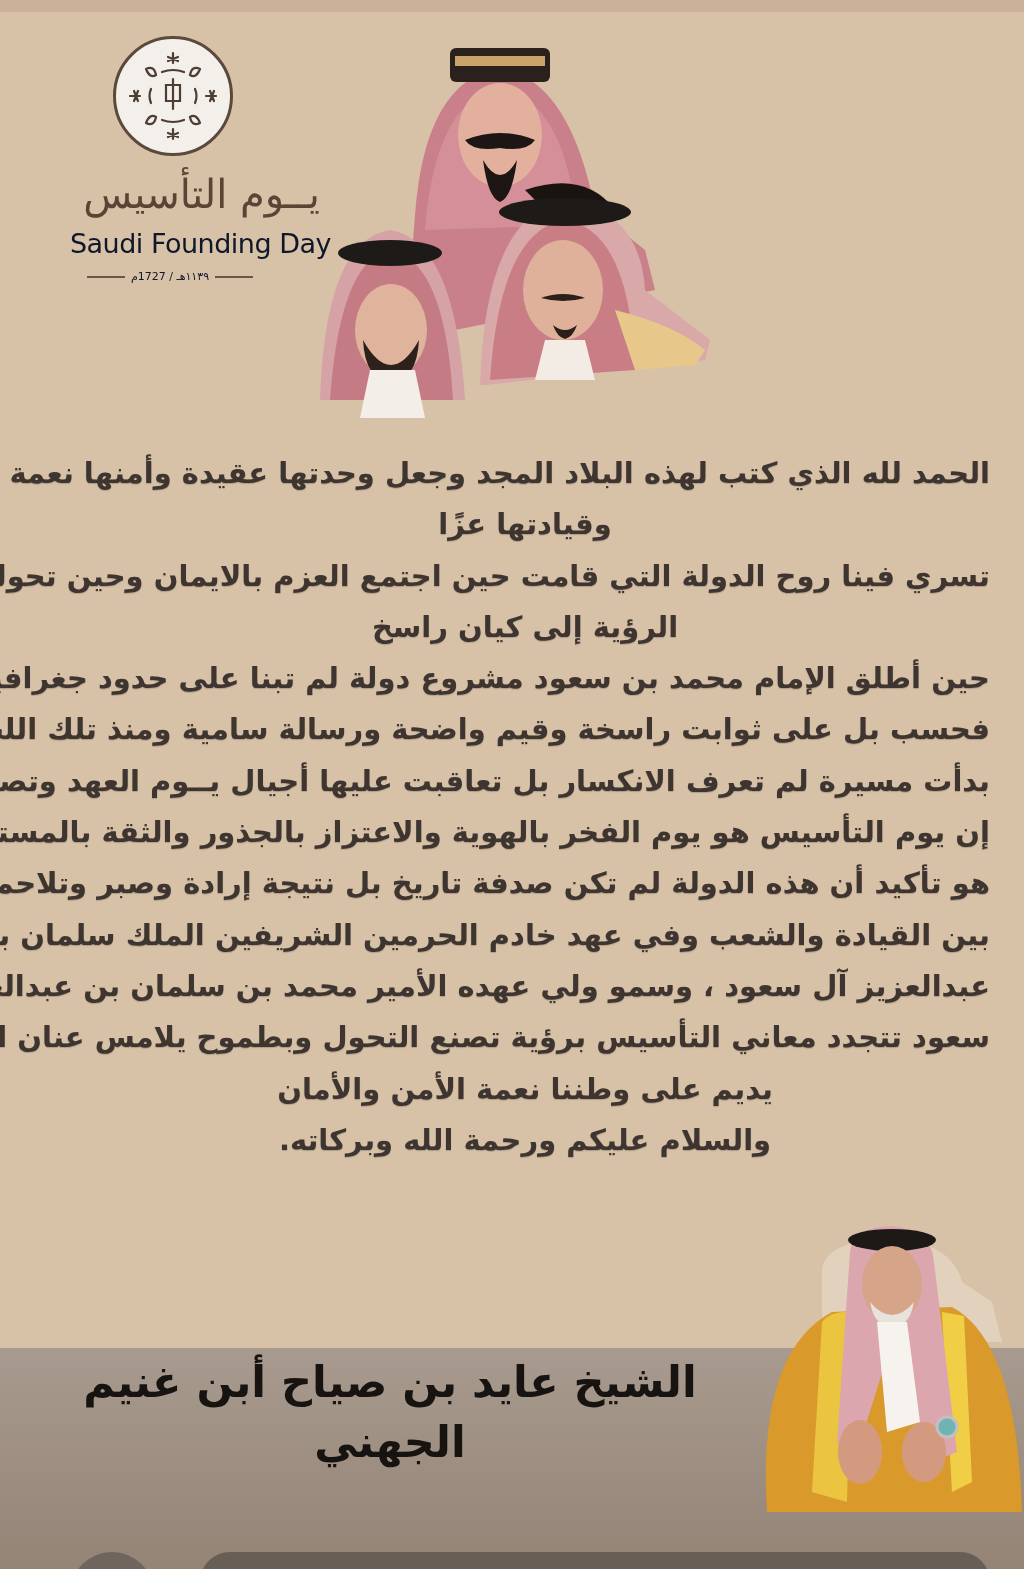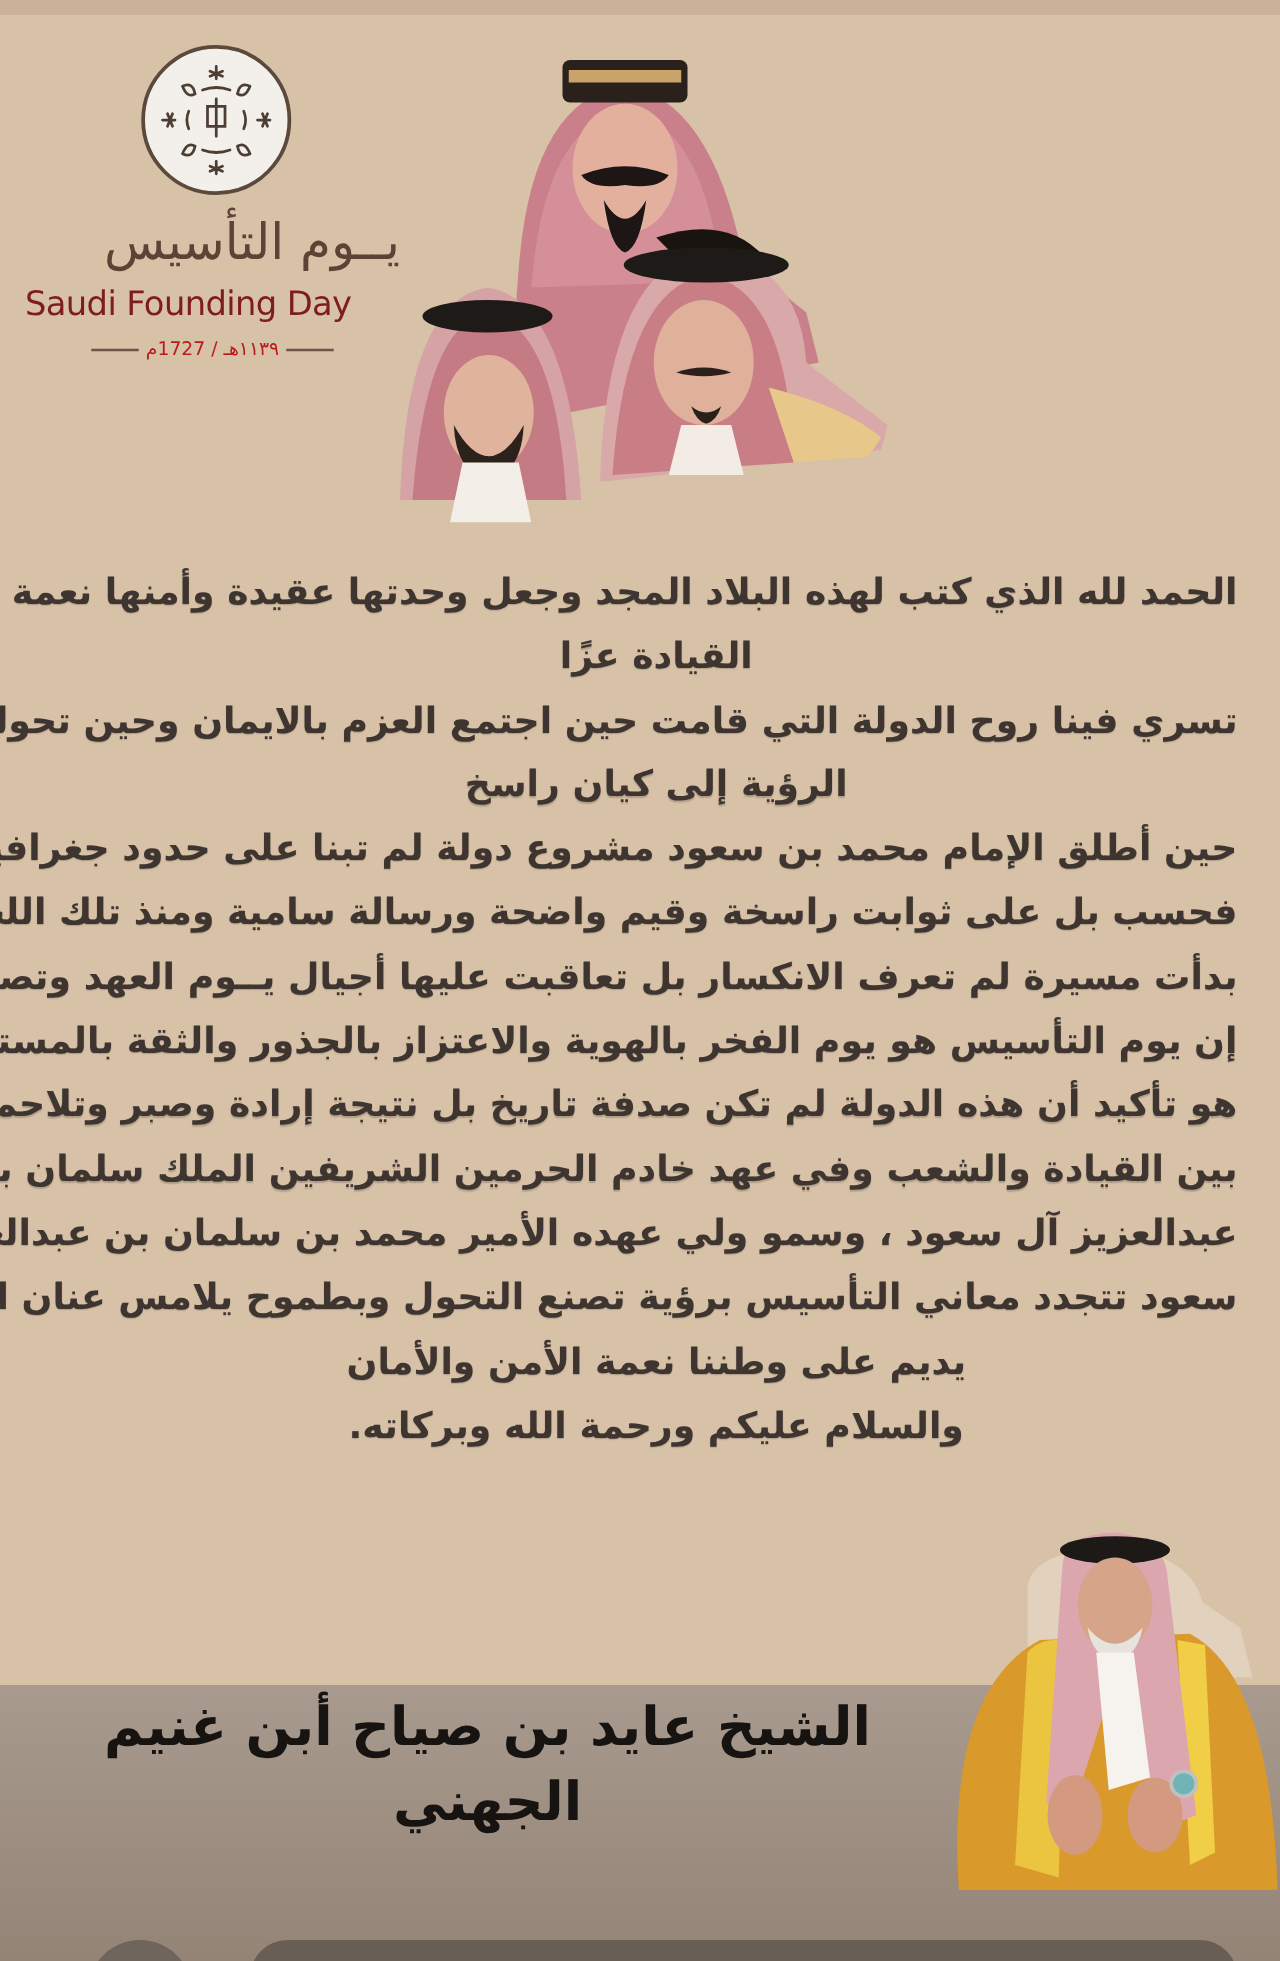--- a/index.html
+++ b/index.html
@@ -18,26 +18,26 @@
   .logo-seal {
     position:absolute; left:113px; top:36px; width:120px; height:120px; border-radius:50%;
     background:#f3efea; border:3px solid #5b4a3c; box-sizing:border-box;
   }
   .logo-seal svg { position:absolute; left:0; top:0; }
   .logo-ar {
     position:absolute; left:20px; top:170px; width:300px; text-align:right;
     font-family:"DejaVu Serif", serif; font-size:40px; color:#5b4435; direction:rtl; line-height:48px;
   }
   .logo-en {
-    position:absolute; left:20px; top:228px; width:300px; text-align:left;
-    font-family:"DejaVu Sans", sans-serif; font-size:27px; color:#7f1d1d; letter-spacing:-0.5px;
+    position:absolute; left:31px; top:228px; width:300px; text-align:right;
+    font-family:"DejaVu Sans", sans-serif; font-size:27px; color:#0f172a; letter-spacing:-0.5px;
   }
   .logo-date {
     position:absolute; left:40px; top:270px; width:260px; text-align:center;
-    font-size:15px; color:#b91c1c;
+    font-size:11px; color:#0f172a;
   }
   .logo-date .dash { display:inline-block; width:38px; height:2px; background:#6a5646; vertical-align:middle; margin:0 6px; }
   
   .portrait-group { position:absolute; left:315px; top:40px; width:400px; height:378px; }
   
   .letter {
     position:absolute; left:60px; top:448px; width:930px;
     direction:rtl; text-align:center;
     font-family:"DejaVu Sans", sans-serif; font-weight:bold;
     font-size:29px; line-height:51.3px; color:#3e3531;
@@ -116,21 +116,21 @@
       <ellipse cx="75" cy="213" rx="52" ry="13" fill="#1e1a18"></ellipse>
       <ellipse cx="76" cy="290" rx="36" ry="46" fill="#e0b39c"></ellipse>
       <path d="M48 300 q28 50 56 0 q-2 40 -28 42 q-26 -2 -28 -42z" fill="#2c211b"></path>
       <path d="M55 330 L100 330 L110 378 L45 378 Z" fill="#f4eee8"></path>
     </g>
   </svg>
 </div>
 
 <div class="letter">
   <span class="ln">الحمد لله الذي كتب لهذه البلاد المجد وجعل وحدتها عقيدة وأمنها نعمة</span>
-  <span class="ln">القيادة عزًا</span>
+  <span class="ln">وقيادتها عزًا</span>
   <span class="ln">تسري فينا روح الدولة التي قامت حين اجتمع العزم بالايمان وحين تحولت</span>
   <span class="ln">الرؤية إلى كيان راسخ</span>
   <span class="ln">حين أطلق الإمام محمد بن سعود مشروع دولة لم تبنا على حدود  جغرافية</span>
   <span class="ln">فحسب بل على ثوابت راسخة وقيم واضحة ورسالة سامية ومنذ تلك اللحظة</span>
   <span class="ln">بدأت مسيرة لم تعرف الانكسار بل تعاقبت عليها أجيال يــوم العهد وتصون</span>
   <span class="ln">إن يوم التأسيس هو يوم الفخر بالهوية والاعتزاز بالجذور والثقة بالمستقبل</span>
   <span class="ln">هو تأكيد أن هذه الدولة لم تكن صدفة تاريخ بل نتيجة إرادة وصبر وتلاحم</span>
   <span class="ln">بين القيادة والشعب وفي عهد خادم الحرمين الشريفين الملك سلمان بن</span>
   <span class="ln">عبدالعزيز آل سعود ، وسمو ولي عهده الأمير محمد بن سلمان بن عبدالعزيز آل</span>
   <span class="ln">سعود تتجدد معاني التأسيس برؤية تصنع التحول وبطموح يلامس عنان السماء</span>

